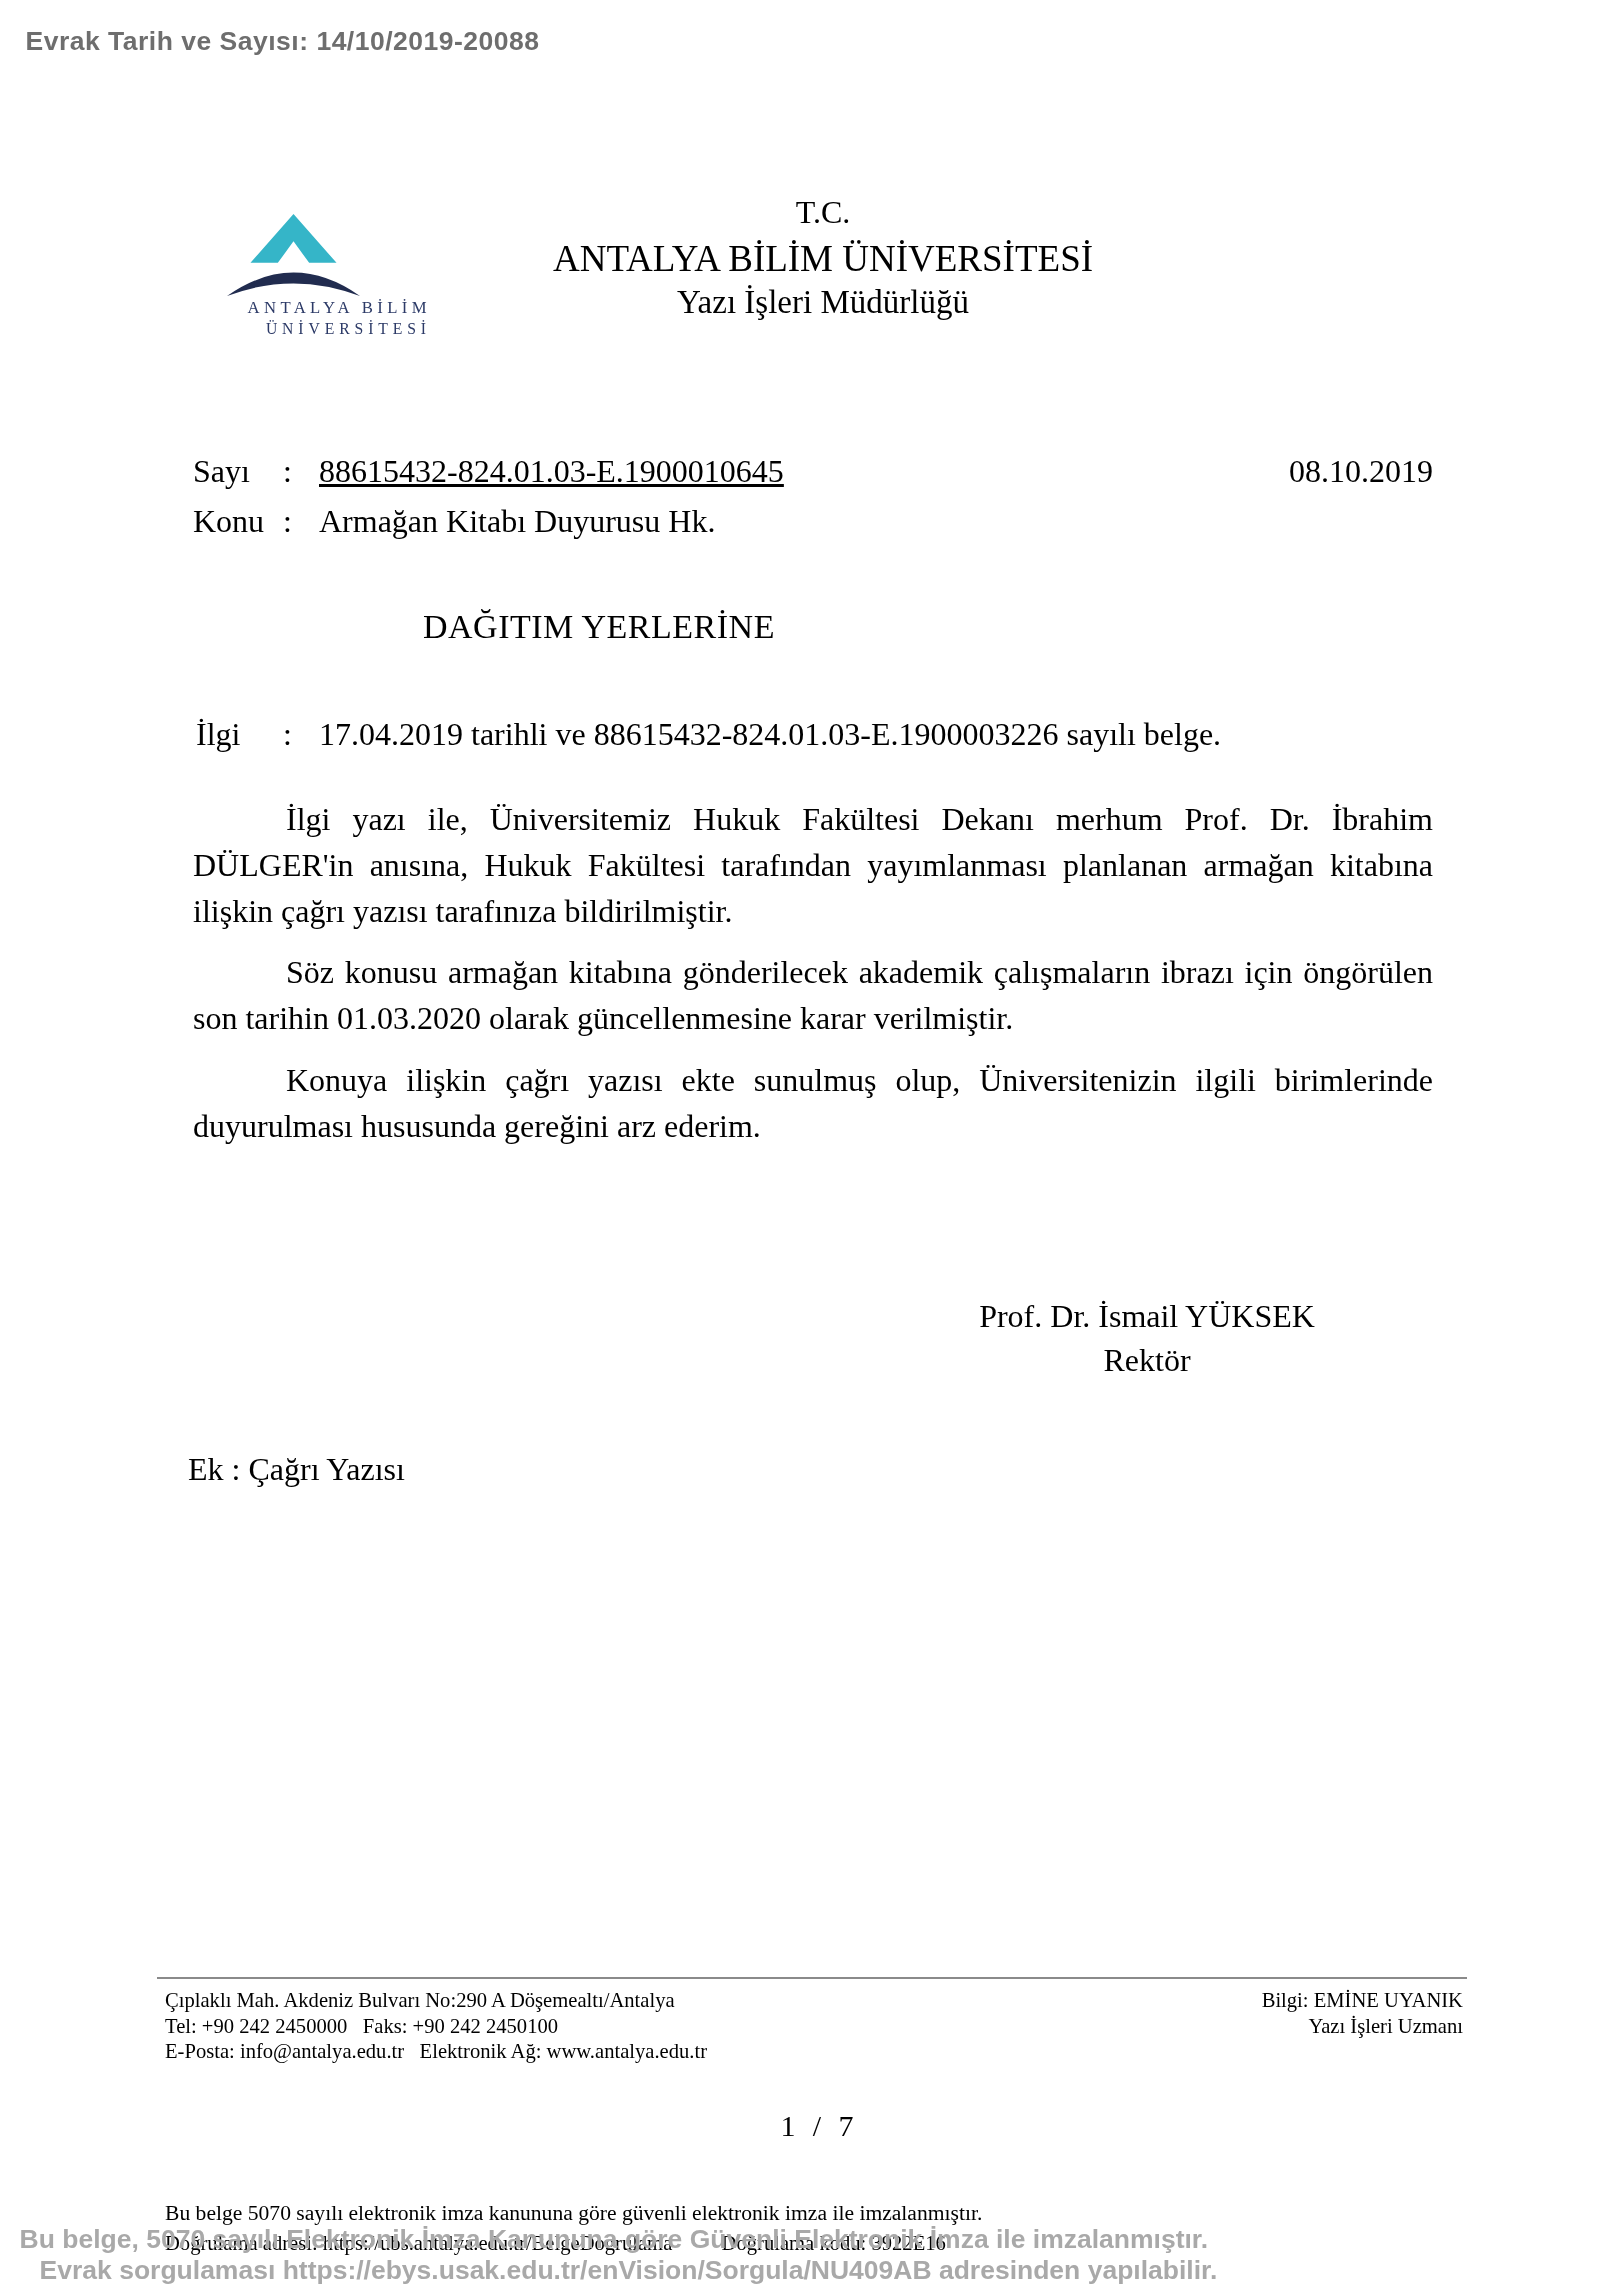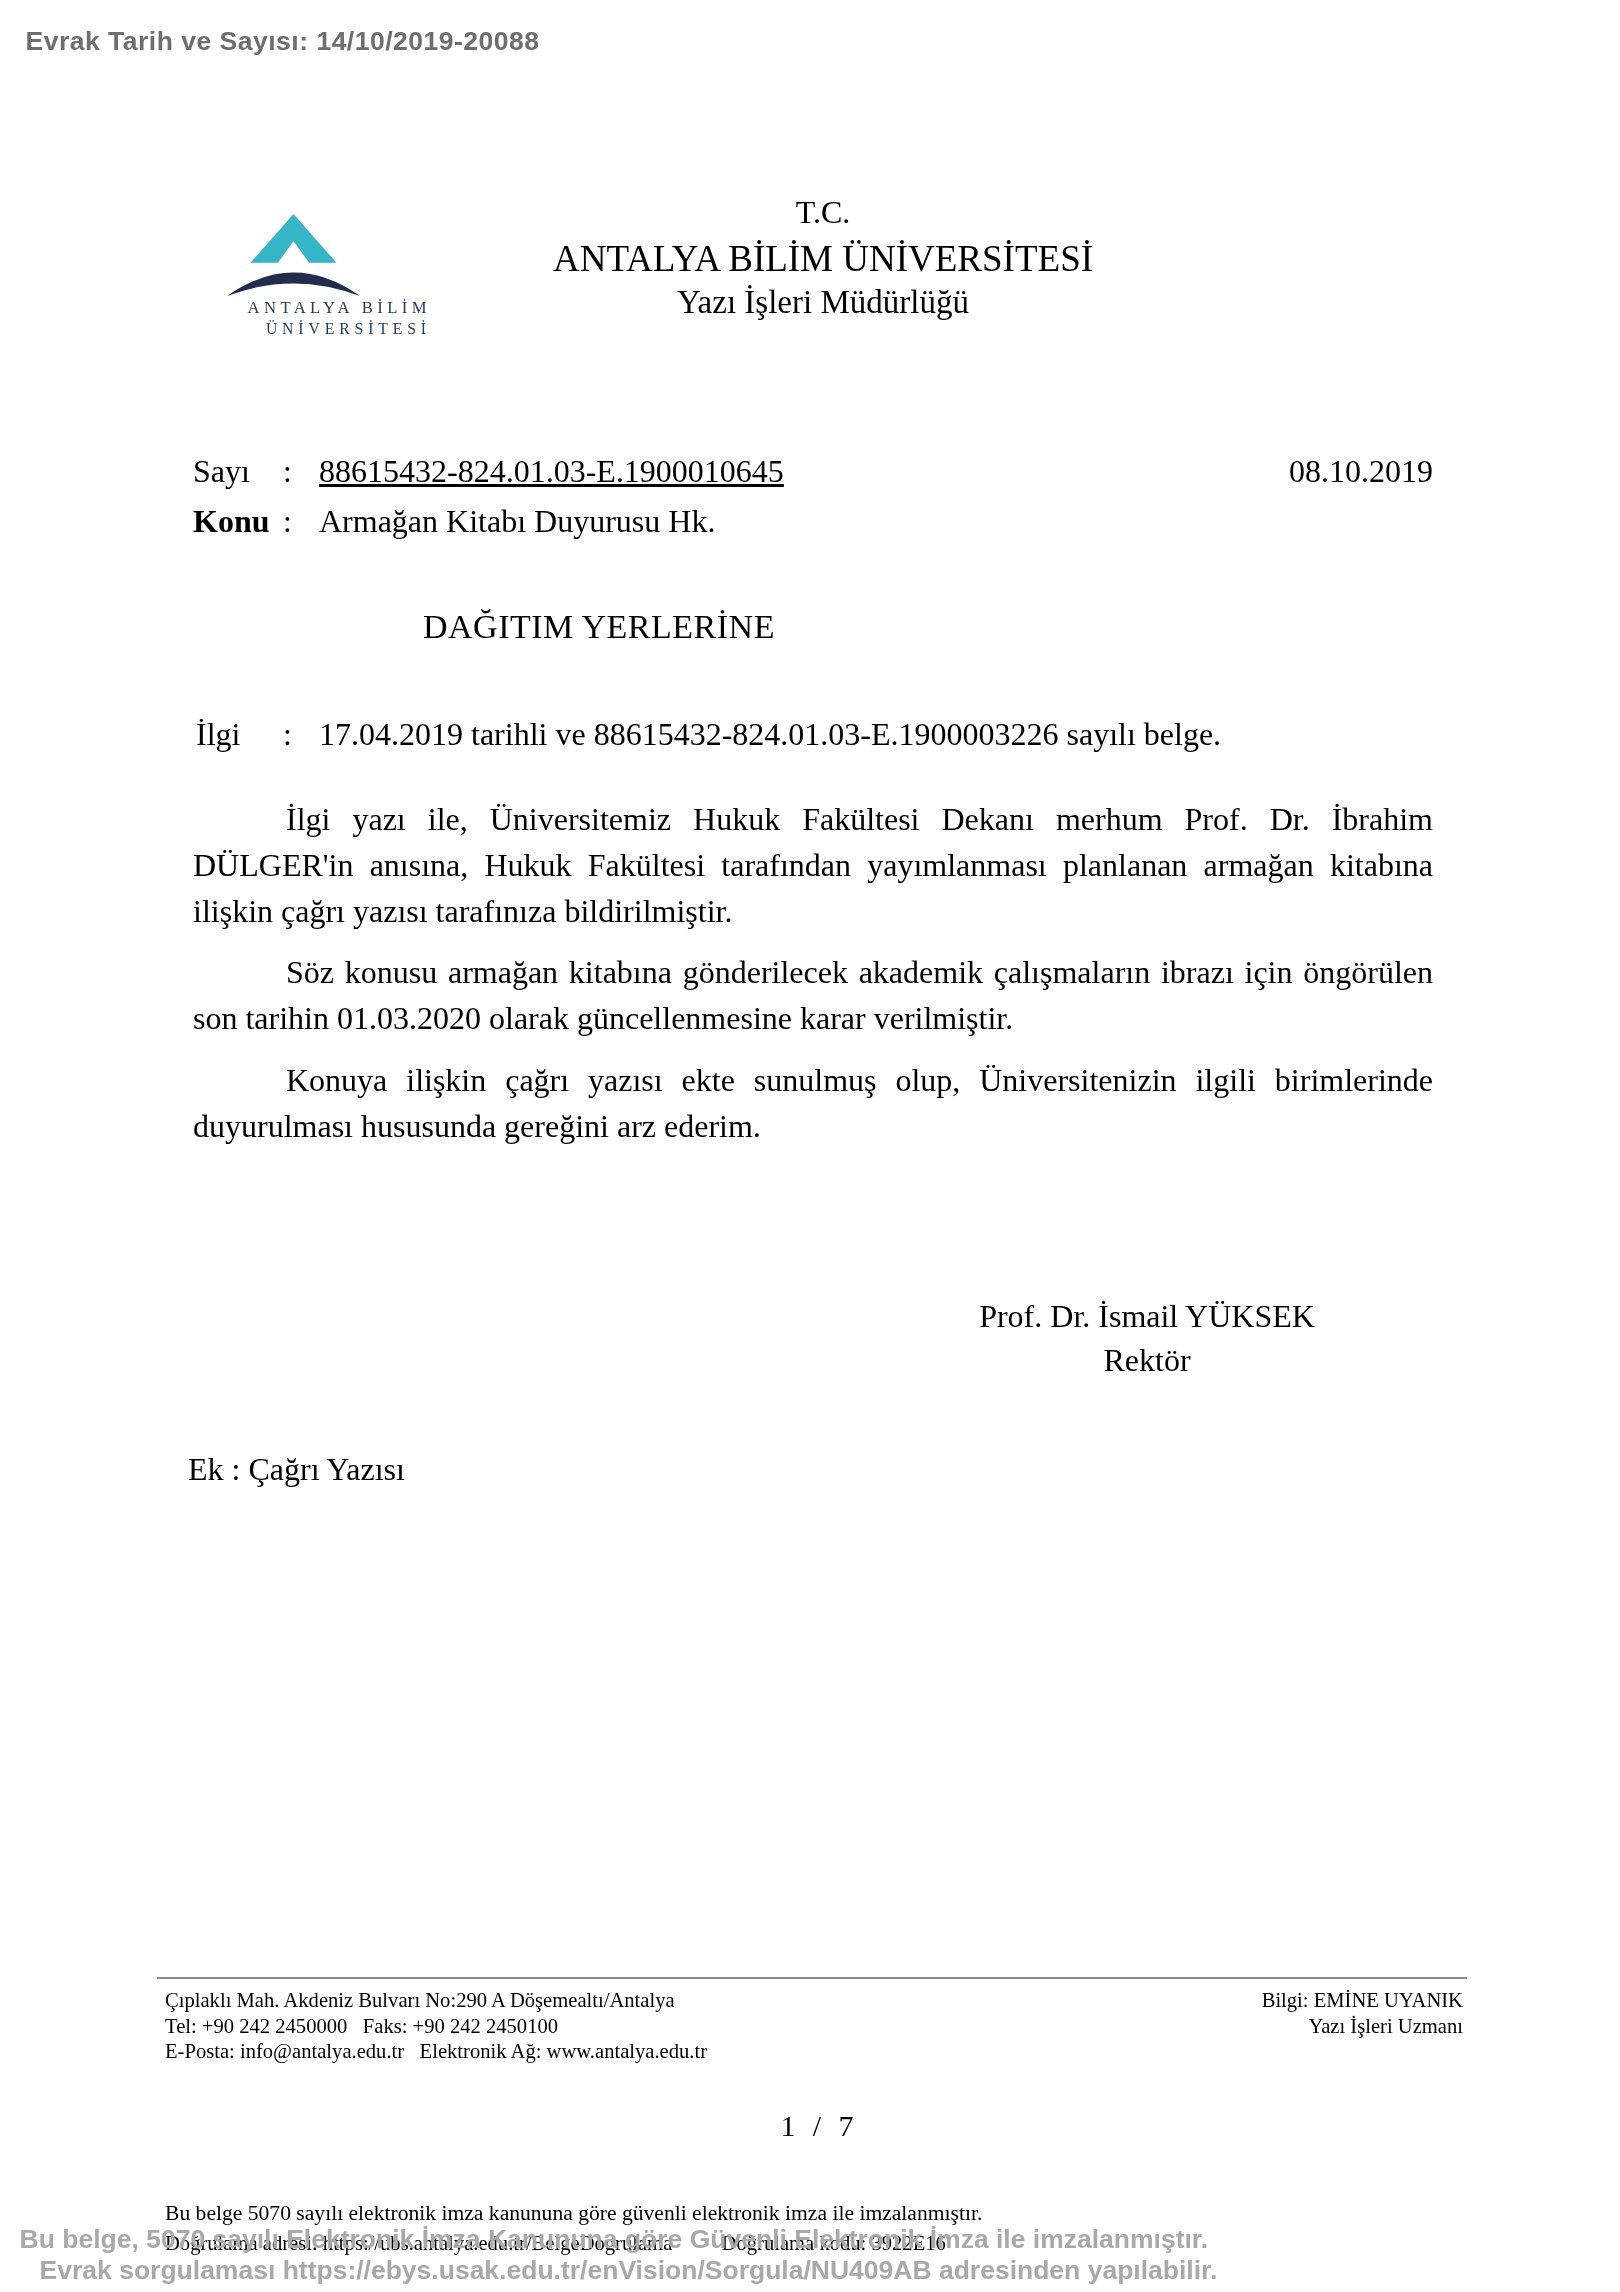--- a/index.html
+++ b/index.html
@@ -33,21 +33,21 @@
 
   
   .head{left:431px; width:784px; text-align:center;}
   .head-tc{top:194px; font-size:32px;}
   .head-univ{top:237px; font-size:37px;}
   .head-unit{top:284px; font-size:33px;}
 
   
   .meta-label{font-size:32px;}
   .lbl-sayi{left:193px; top:453px;}
-  .lbl-konu{left:193px; top:503px;font-weight:bold;}
+  .lbl-konu{left:193px; top:503px;}
   .colon-sayi{left:283px; top:453px; font-size:32px;}
   .colon-konu{left:283px; top:503px; font-size:32px;}
   .val-sayi{left:319px; top:453px; font-size:32px;text-decoration:underline;}
   .val-konu{left:319px; top:503px; font-size:32px;}
   .doc-date{right:187px; top:453px; font-size:32px;}
 
   .recipient{left:423px; top:608px; width:784px; text-align:left; font-size:34px; letter-spacing:0.5px;}
 
   .lbl-ilgi{left:196px; top:716px; font-size:32px;}
   .colon-ilgi{left:283px; top:716px; font-size:32px;}

